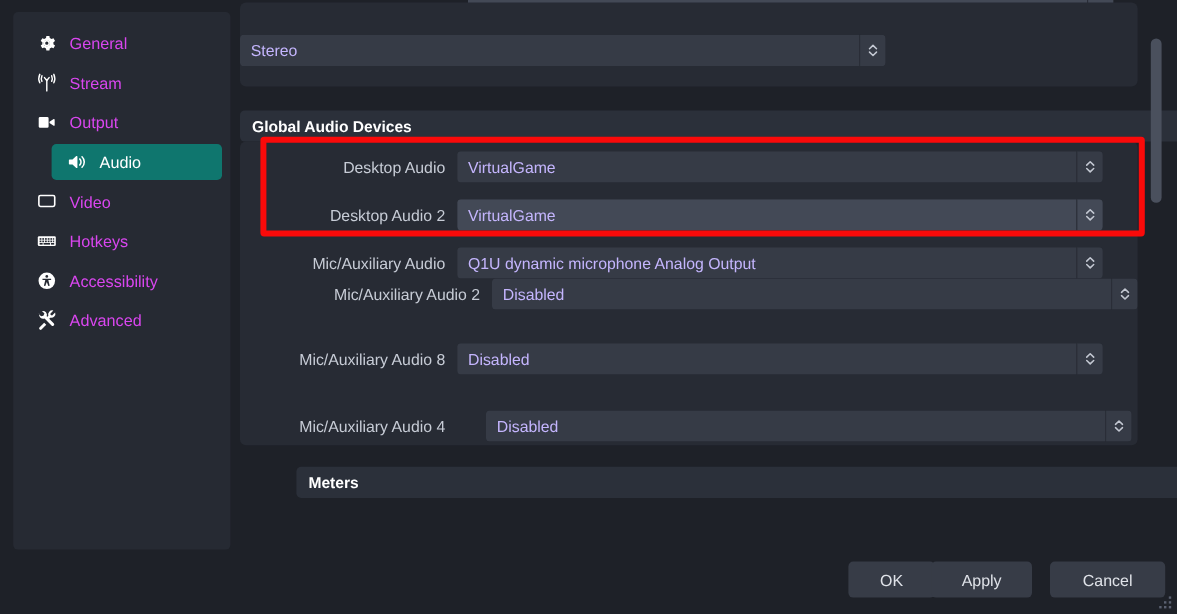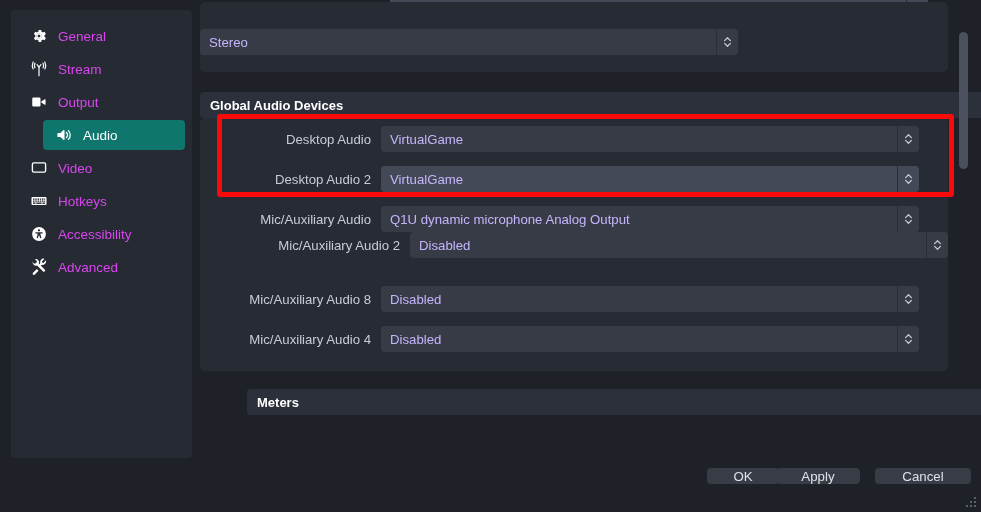--- a/index.html
+++ b/index.html
@@ -174,21 +174,21 @@
 
   
   #button-bar {
     position: absolute;
     left: 0px; top: 462px;
     width: 981px; height: 50px;
   }
   .dlg-btn {
     position: absolute;
     top: 6px;
-    height: 16px;
+    height: 30px;
     background: #373c47;
     border: none;
     border-radius: 4px;
     color: #dfe2e8;
     font-size: 13.3px;
     font-family: "Liberation Sans", sans-serif;
     cursor: pointer;
   }
   #btn-ok     { left: 707px; width: 72px; }
   #btn-apply  { left: 776px; width: 84px; }
@@ -382,21 +382,21 @@
         <div class="combo">
           <div class="combo-field">Disabled</div>
           <div class="combo-btn">
             <svg width="9" height="14" viewBox="0 0 9 14" fill="none" stroke="#c3c8d2" stroke-width="1.3" stroke-linecap="round" stroke-linejoin="round">
               <path d="M1.6 5.6 4.5 2.8 7.4 5.6"></path>
               <path d="M1.6 8.4 4.5 11.2 7.4 8.4"></path>
             </svg>
           </div>
         </div>
       </div>
-      <div class="form-row" style="top: 326px;">
+      <div class="form-row" style="top: 342px; gap: 24px;">
         <div class="row-label">Mic/Auxiliary Audio 4</div>
         <div class="combo">
           <div class="combo-field">Disabled</div>
           <div class="combo-btn">
             <svg width="9" height="14" viewBox="0 0 9 14" fill="none" stroke="#c3c8d2" stroke-width="1.3" stroke-linecap="round" stroke-linejoin="round">
               <path d="M1.6 5.6 4.5 2.8 7.4 5.6"></path>
               <path d="M1.6 8.4 4.5 11.2 7.4 8.4"></path>
             </svg>
           </div>
         </div>

